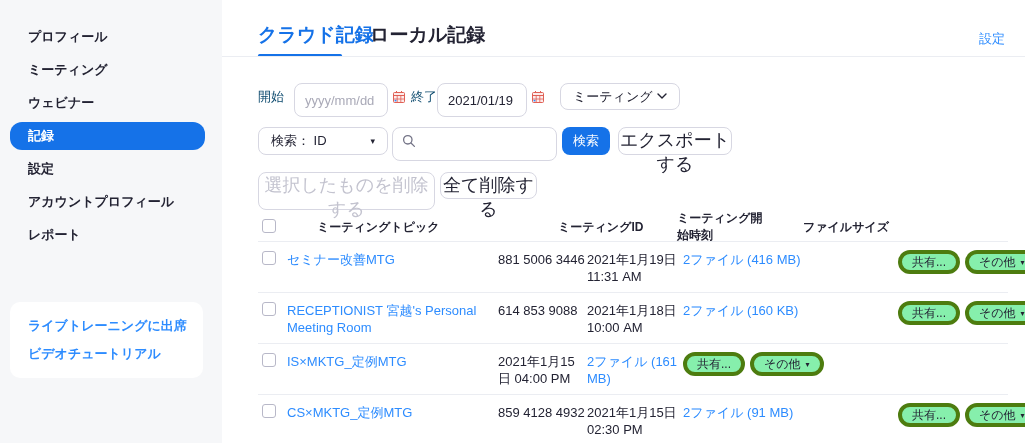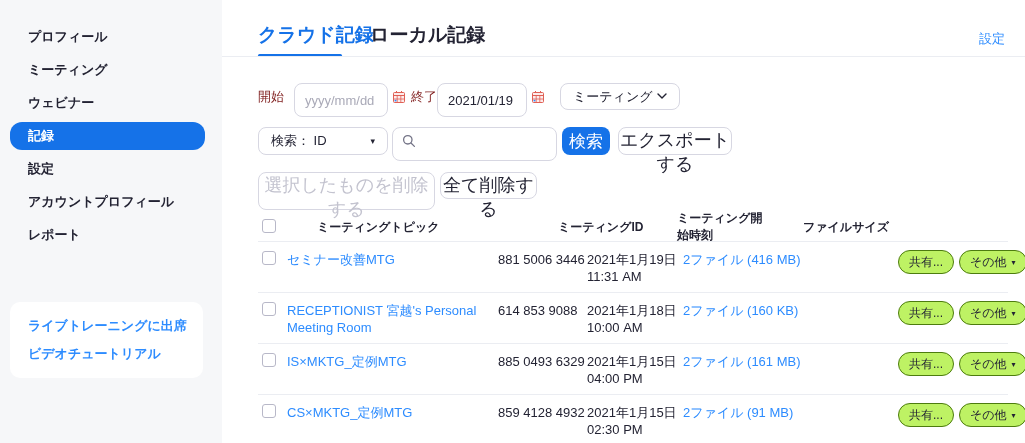--- a/index.html
+++ b/index.html
@@ -25,50 +25,50 @@
   .tab { position:absolute; top:22px; font-size:19px; font-weight:700; cursor:pointer; }
   .tab.active { color:#1572e8; }
   .tab.inactive { color:#232333; }
   .tab-underline { position:absolute; left:36px; top:54px; width:84px; height:3px; background:#1572e8; border-radius:2px; }
   .settings-link { position:absolute; top:30px; right:20px; font-size:13px; color:#2d8cff; cursor:pointer; }
 
   .inp { position:absolute; border:1px solid #d7d7e2; border-radius:8px; height:27px;
          font-size:13px; color:#232333; padding:16px 10px; background:#fff; outline:none;
          font-family:inherit; }
   .inp::placeholder { color:#a9a9b7; }
-  .flabel { position:absolute; font-size:13px; color:#7f1d1d; line-height:27px; }
+  .flabel { position:absolute; font-size:13px; color:#0c4a6e; line-height:27px; }
   .dropdown { position:absolute; border:1px solid #d7d7e2; border-radius:8px; background:#fff;
               font-size:13px; color:#232333; display:flex; align-items:center; padding:0 12px; cursor:pointer; }
   .tri { font-size:9px; color:#232333; margin-left:auto; }
   .cal-icon { position:absolute; width:14px; height:14px; cursor:pointer; }
 
   .btn { border:1px solid #d7d7e2; border-radius:8px; background:#fff; font-size:18px;
          color:#232333; font-family:inherit; cursor:pointer; position:absolute; }
   .btn-primary { position:absolute; border:none; border-radius:8px; background:#1572e8;
-                 color:#fff; font-size:17px; font-family:inherit; cursor:pointer; }
+                 color:#fff; font-size:13px; font-family:inherit; cursor:pointer; }
   .btn-disabled { color:#c3c3cf; cursor:default; }
 
   .search-wrap { position:absolute; left:170px; top:0; width:165px; height:28px; }
   .search-wrap svg { position:absolute; left:10px; top:7px; }
   .search-wrap input { position:static; width:165px; height:28px; padding-left:30px; }
 
   
   .tbl { position:absolute; left:36px; top:210px; width:750px; }
   .trow { display:grid; grid-template-columns:29px 211px 89px 96px 215px 110px;
           border-bottom:1px solid #ebedf2; }
   .thead { height:32px; align-items:center; font-size:12px; font-weight:700; color:#232333;gap:30px; }
   .tdata { height:51px; font-size:13px; }
   .tdata > div { padding-top:9px; line-height:17px; }
   .cell-check { padding-top:9px; }
   .thead .cell-check { padding-top:0; }
   .checkbox { display:inline-block; width:14px; height:14px; border:1px solid #b8b8c8;
               border-radius:3px; background:#fff; margin-left:4px; cursor:pointer; }
   .link { color:#2d8cff; cursor:pointer; }
   .cell-actions { display:flex; gap:5px; padding-top:8px !important; }
-  .btn-mini { height:24px; border:1px solid #4d7c0f; border-radius:12px; background:#bef264;
+  .btn-mini { height:24px; border:4px solid #4d7c0f; border-radius:12px; background:#86efac;
               font-size:12px; color:#232333; font-family:inherit; padding:0 10px; cursor:pointer;
               display:flex; align-items:center; gap:3px; white-space:nowrap; }
   .btn-mini .tri { font-size:8px; margin-left:2px; }
 </style>
 </head>
 <body>
 
 <div class="frame">
 
   <div class="sidebar">
@@ -190,21 +190,20 @@
           <button class="btn-mini">
               <span>その他</span>
               <span class="tri">▾</span>
             </button>
         </div>
       </div>
 
       <div class="trow tdata">
         <div class="cell-check"><span class="checkbox"></span></div>
         <div class="link">IS×MKTG_定例MTG</div>
-        <div>885 0493 6329</div>
         <div>2021年1月15日 04:00 PM</div>
         <div><span class="link">2ファイル (161 MB)</span></div>
         <div class="cell-actions">
           <button class="btn-mini">
               <span>共有...</span>
             </button>
           <button class="btn-mini">
               <span>その他</span>
               <span class="tri">▾</span>
             </button>

